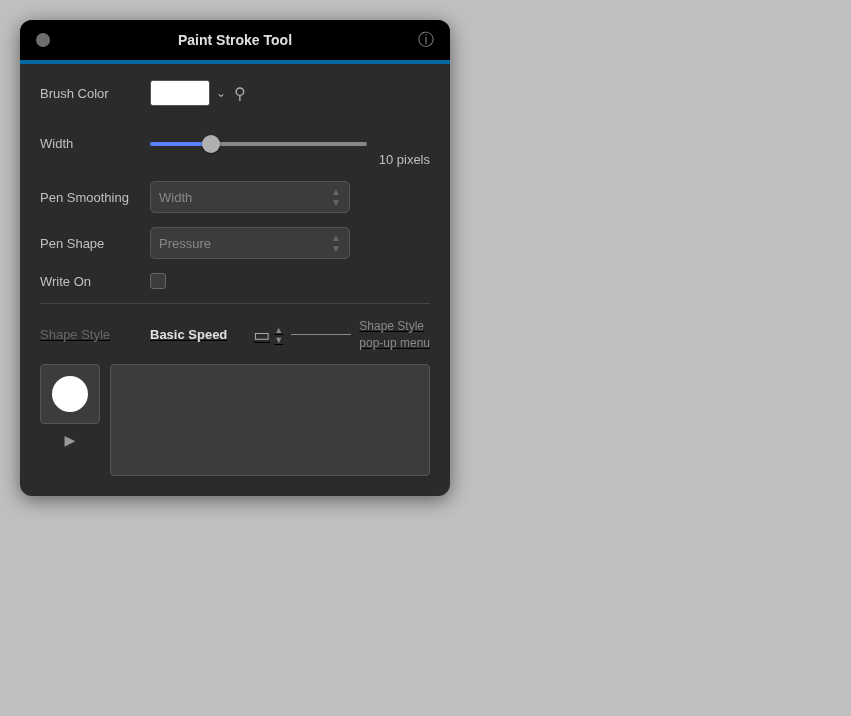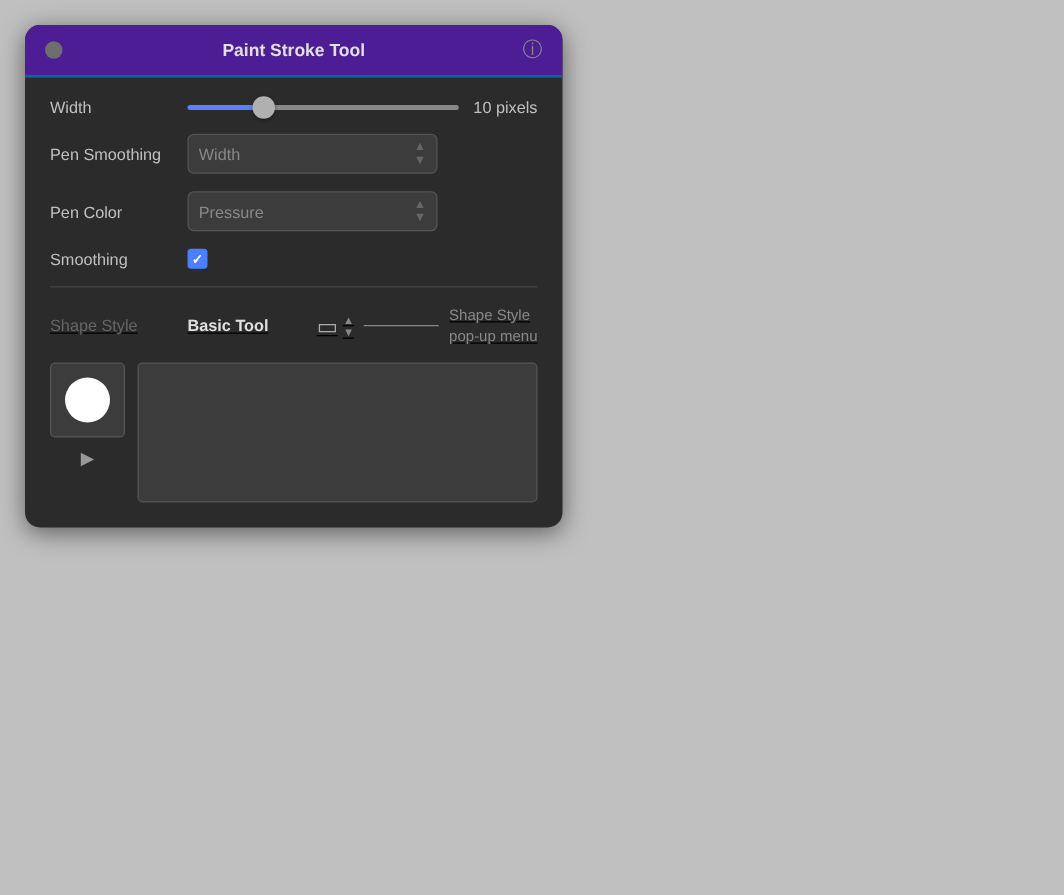--- a/index.html
+++ b/index.html
@@ -13,27 +13,27 @@
       padding: 20px;
     }
     .panel {
       width: 430px;
       background: #2b2b2b;
       border-radius: 12px;
       overflow: hidden;
       box-shadow: 0 4px 20px rgba(0,0,0,0.5);
     }
     .title-bar {
-      background: #4c1d95;
+      background: #000000;
       display: flex;
       align-items: flex-end;
       justify-content: center;
       padding: 12px 16px;
       position: relative;
-      border-bottom: 2px solid #0369a1;
+      border-bottom: 4px solid #0369a1;
     }
     .traffic-light {
       width: 14px;
       height: 14px;
       border-radius: 50%;
       background: #6e6e6e;
       position: absolute;
       left: 16px;
       top: 50%;
       transform: translateY(-50%);
@@ -109,20 +109,21 @@
       top: 50%;
       left: 28%;
       transform: translate(-50%, -50%);
       box-shadow: 0 1px 3px rgba(0,0,0,0.4);
     }
     .slider-value {
       color: #c0c0c0;
       font-size: 13px;
       margin-left: 12px;
       white-space: nowrap;
+      margin-top: 32px;
     }
     
     .select-box {
       background: #3c3c3c;
       border: 1px solid #555;
       border-radius: 5px;
       color: #888;
       font-size: 13px;
       padding: 4px 8px;
       display: flex;
@@ -261,20 +262,26 @@
 <div class="panel">
 
   <div class="title-bar">
     <div class="traffic-light"></div>
     <span class="title-text">Paint Stroke Tool</span>
     <span class="info-icon">ⓘ</span>
   </div>
 
   <div class="panel-content">
 
+    <div class="row">
+      <span class="row-label">Brush Color</span>
+      <div class="color-swatch"></div>
+      <span class="dropdown-arrow">⌄</span>
+      <span class="eyedropper">⚲</span>
+    </div>
 
     <div class="row">
       <span class="row-label">Width</span>
       <div class="slider-container">
         <div class="slider-track">
           <div class="slider-thumb"></div>
         </div>
         <span class="slider-value">10 pixels</span>
       </div>
     </div>
@@ -284,42 +291,42 @@
       <div class="select-box">
         <span>Width</span>
         <div class="select-arrows">
           <span>▲</span>
           <span>▼</span>
         </div>
       </div>
     </div>
 
     <div class="row">
-      <span class="row-label">Pen Color</span>
+      <span class="row-label">Pen Shape</span>
       <div class="select-box">
         <span>Pressure</span>
         <div class="select-arrows">
           <span>▲</span>
           <span>▼</span>
         </div>
       </div>
     </div>
 
-
-    <div class="row">
-      <span class="row-label">Smoothing</span>
-      <div class="checkbox checked"></div>
-    </div>
+    <div class="row">
+      <span class="row-label">Write On</span>
+      <div class="checkbox"></div>
+    </div>
+
 
     <div class="divider"></div>
 
     <div style="display:flex; align-items:center; margin-bottom:12px;text-decoration:underline;">
       <div style="flex:1; display:flex; align-items:center;">
         <span class="shape-style-label">Shape Style</span>
-        <span class="shape-style-value">Basic Tool</span>
+        <span class="shape-style-value">Basic Speed</span>
         <div class="shape-style-popup">
           <span class="shape-icon">▭</span>
           <div class="shape-arrows">
             <span>▲</span>
             <span>▼</span>
           </div>
         </div>
       </div>
 
       <div class="annotation-area">

